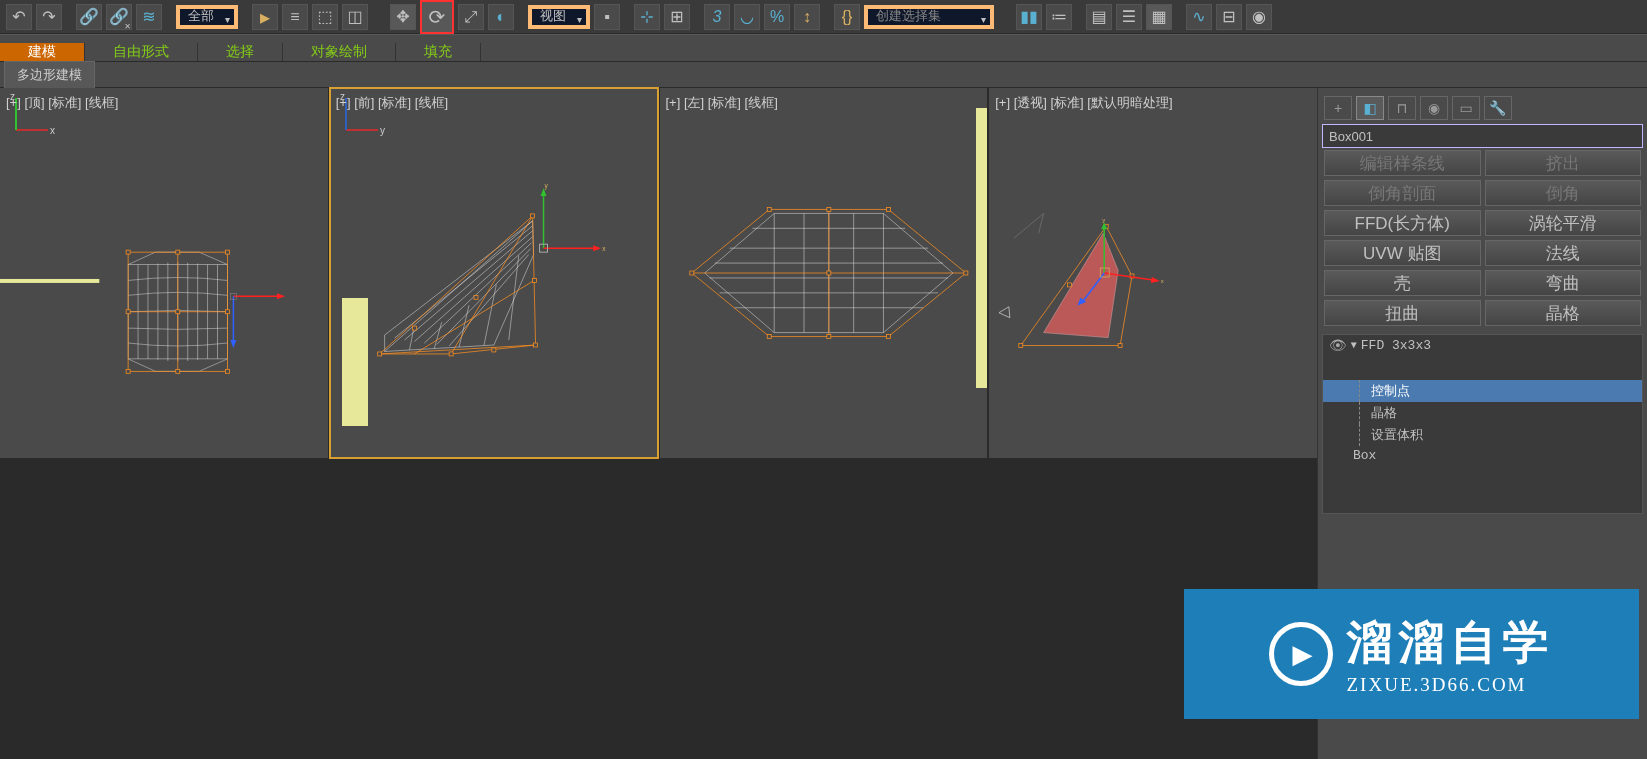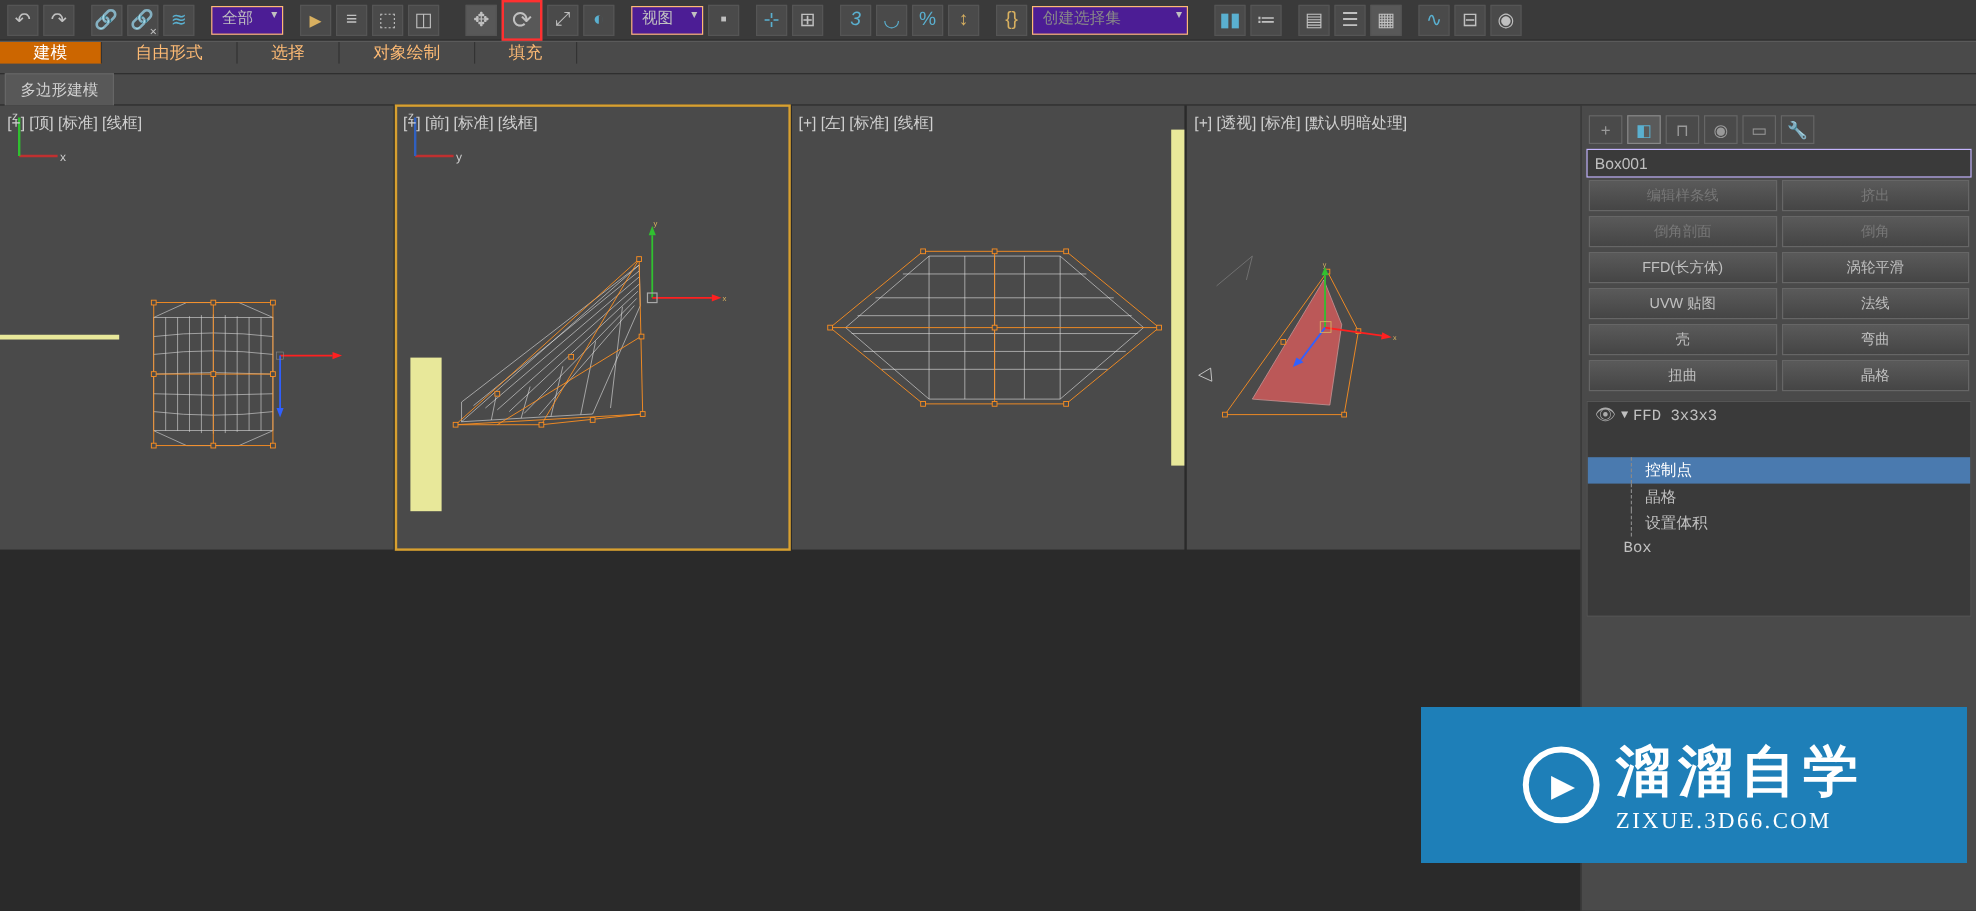--- a/index.html
+++ b/index.html
@@ -29,45 +29,45 @@
     cursor: pointer;
     color: #c0c0c0;
     font-size: 16px;
   }
   .tbtn.highlighted {
     border: 2px solid #ff3030;
     width: 34px; height: 34px;
   }
   .dropdown {
     height: 24px;
-    background: #4c1d95;
-    border: 1px solid #fdba74;
+    background: #0f172a;
+    border: 4px solid #fdba74;
     color: #c0c0c0;
     padding: 0 20px 0 8px;
-    display: flex; align-items: flex-start;
+    display: flex; align-items: flex-end;
     position: relative;
     min-width: 60px;
     font-size: 13px;
   }
   .dropdown::after { content: "▾"; position: absolute; right: 4px; font-size: 10px; }
   .spacer-sm { width: 6px; }
   .spacer-md { width: 14px; }
 
   .ribbon {
     height: 28px;
     background: #4a4a4a;
     border-top: 1px solid #5a5a5a;
     border-bottom: 1px solid #2a2a2a;
     display: flex;
-    align-items: flex-start;
+    align-items: flex-end;
   }
   .ribbon-tab {
     padding: 0 28px;
     display: flex; align-items: center;
-    color: #fdba74;
+    color: #84cc16;
     font-size: 14px;
     border-right: 1px solid #333;
     cursor: pointer;
   }
   .ribbon-tab.active { background: #cc6600; color: #fff; }
   .ribbon-sub {
     height: 26px;
     background: #4a4a4a;
     border-bottom: 1px solid #2a2a2a;
     display: flex;
@@ -150,21 +150,21 @@
     display: grid;
     grid-template-columns: 1fr 1fr;
     gap: 4px;
     padding: 2px;
   }
   .mbtn {
     height: 26px;
     background: linear-gradient(#5a5a5a,#454545);
     border: 1px solid #666;
     color: #c0c0c0;
-    font-size: 12px;
+    font-size: 17px;
     display: flex; align-items: center; justify-content: center;
     cursor: pointer;
   }
   .mbtn.disabled { color: #777; }
   .stack {
     margin-top: 6px;
     background: #3a3a3a;
     border: 1px solid #555;
     height: 180px;
     font-family: "SimSun","Courier New", monospace;

